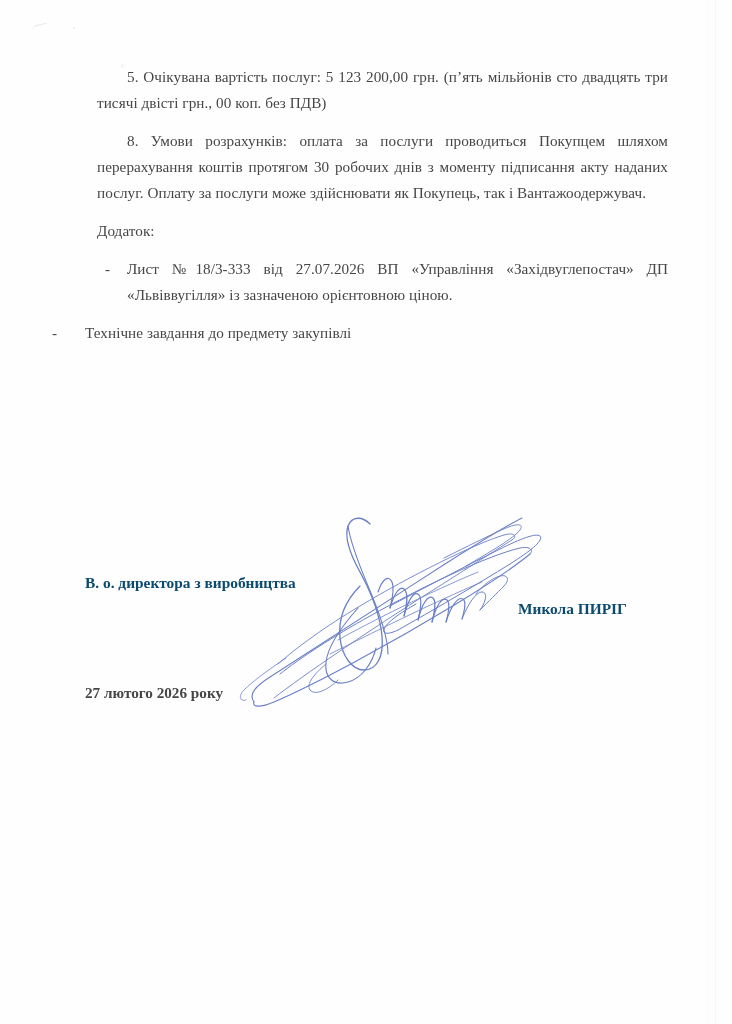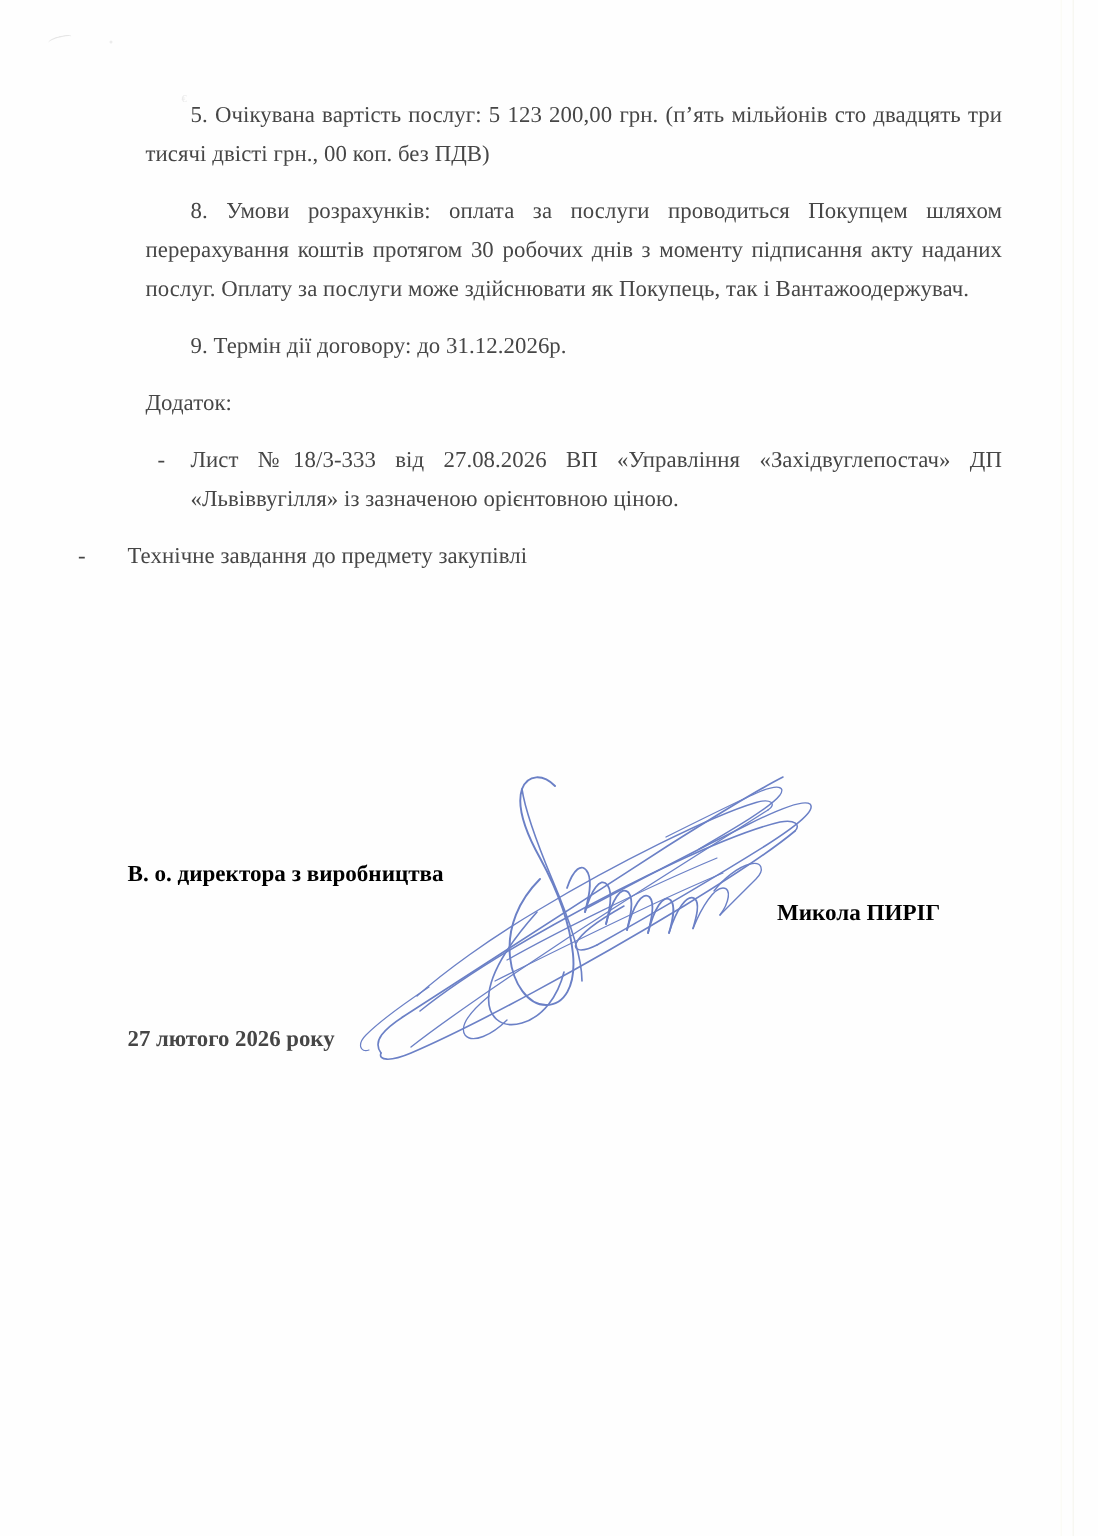--- a/index.html
+++ b/index.html
@@ -103,21 +103,21 @@
   .sig-block {
     position: absolute;
     left: 85px;
     top: 570px;
     width: 595px;
     height: 26px;
     font-family: "Liberation Serif", "DejaVu Serif", serif;
     font-weight: bold;
     font-size: 15.4px;
     line-height: 26px;
-    color: #000000;
+    color: #0c4a6e;
   }
   .sig-title {
     position: absolute;
     left: 0;
     top: 0;
     white-space: nowrap;
   }
   .sig-name {
     position: absolute;
     left: 433px;
@@ -157,25 +157,24 @@
   <div class="artifact-c">€</div>
 
   <div class="body-text">
 
     <p>5. Очікувана вартість послуг:  5 123 200,00  грн. (п’ять мільйонів сто двадцять три тисячі двісті грн., 00 коп. без ПДВ)</p>
 
 
 
     <p>8. Умови розрахунків: оплата  за послуги проводиться Покупцем шляхом перерахування коштів протягом 30 робочих днів з моменту підписання акту наданих послуг. Оплату за послуги може здійснювати як Покупець, так і Вантажоодержувач.</p>
 
-    <p>9. Термін дії договору:  до 31.12.2026р.</p>
 
     <p class="p-noindent">Додаток:</p>
 
-    <p class="dash-row"><span class="dash">-</span><span>Лист №18/3-333 від 27.08.2026 ВП «Управління «Західвуглепостач» ДП «Львіввугілля» із зазначеною орієнтовною ціною.</span></p>
+    <p class="dash-row"><span class="dash">-</span><span>Лист №18/3-333 від 27.07.2026 ВП «Управління «Західвуглепостач» ДП «Львіввугілля» із зазначеною орієнтовною ціною.</span></p>
 
     <p class="dash-row outdent"><span class="dash">-</span><span>Технічне завдання до предмету закупівлі</span></p>
 
   </div>
 
   <svg class="signature-svg" viewBox="0 0 320 230" aria-hidden="true">
     <g fill="none" stroke="#6b80c6" stroke-linecap="round" stroke-linejoin="round">
 
       <path d="M24,214 C18,206 26,198 40,189 C80,163 150,118 215,76 C250,54 276,38 292,30" stroke-width="1.1"></path>
       <path d="M24,214 C22,219 30,220 44,214 C86,196 160,156 226,116 C262,94 288,76 300,66" stroke-width="1.1"></path>

